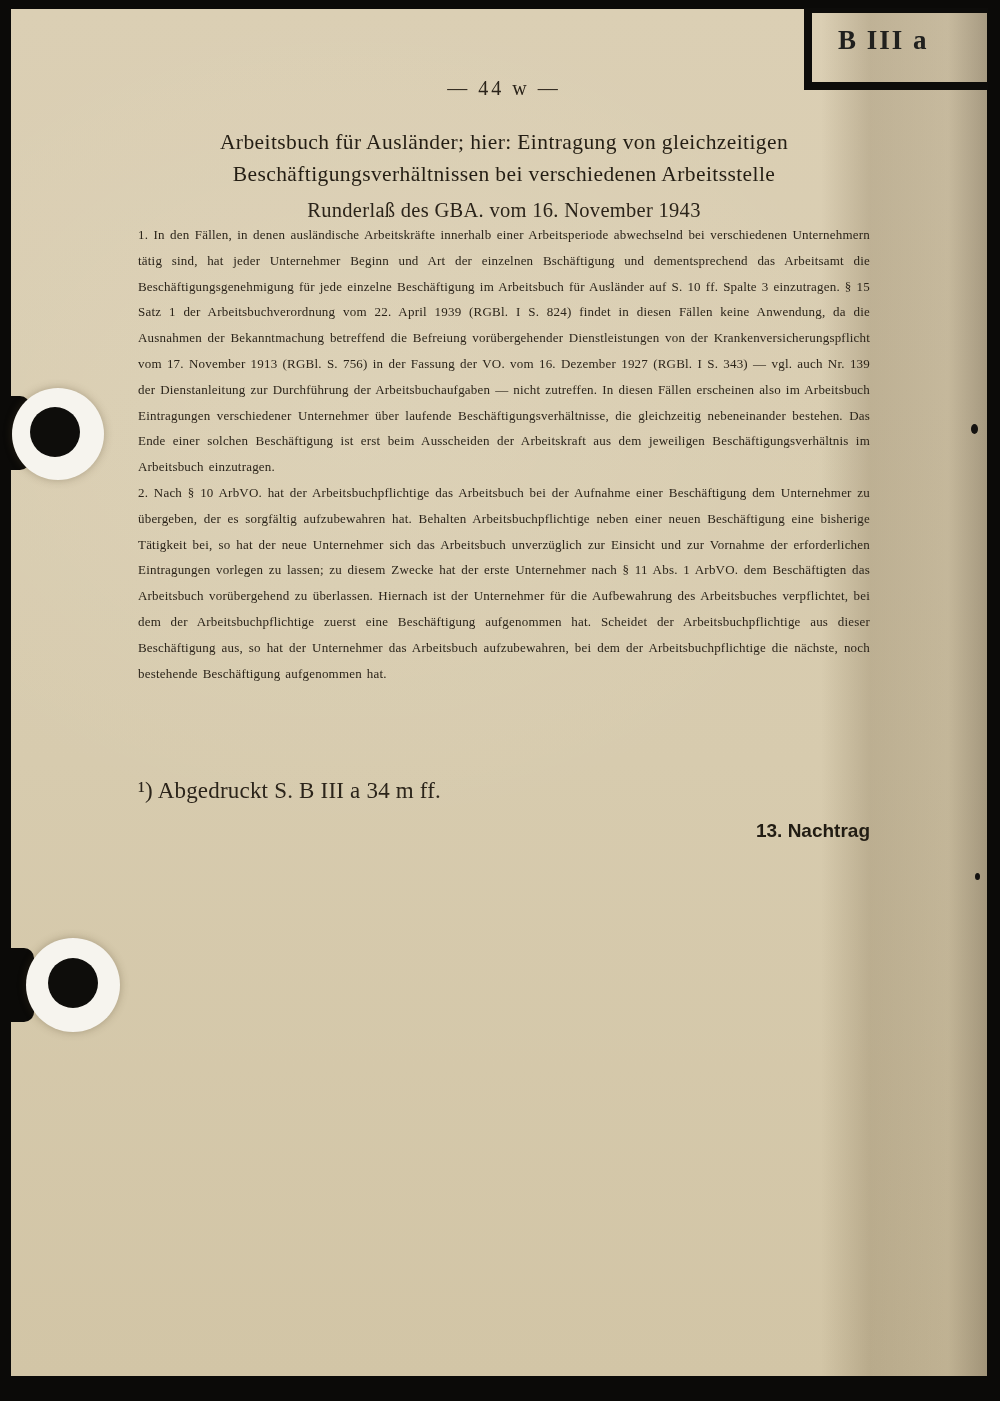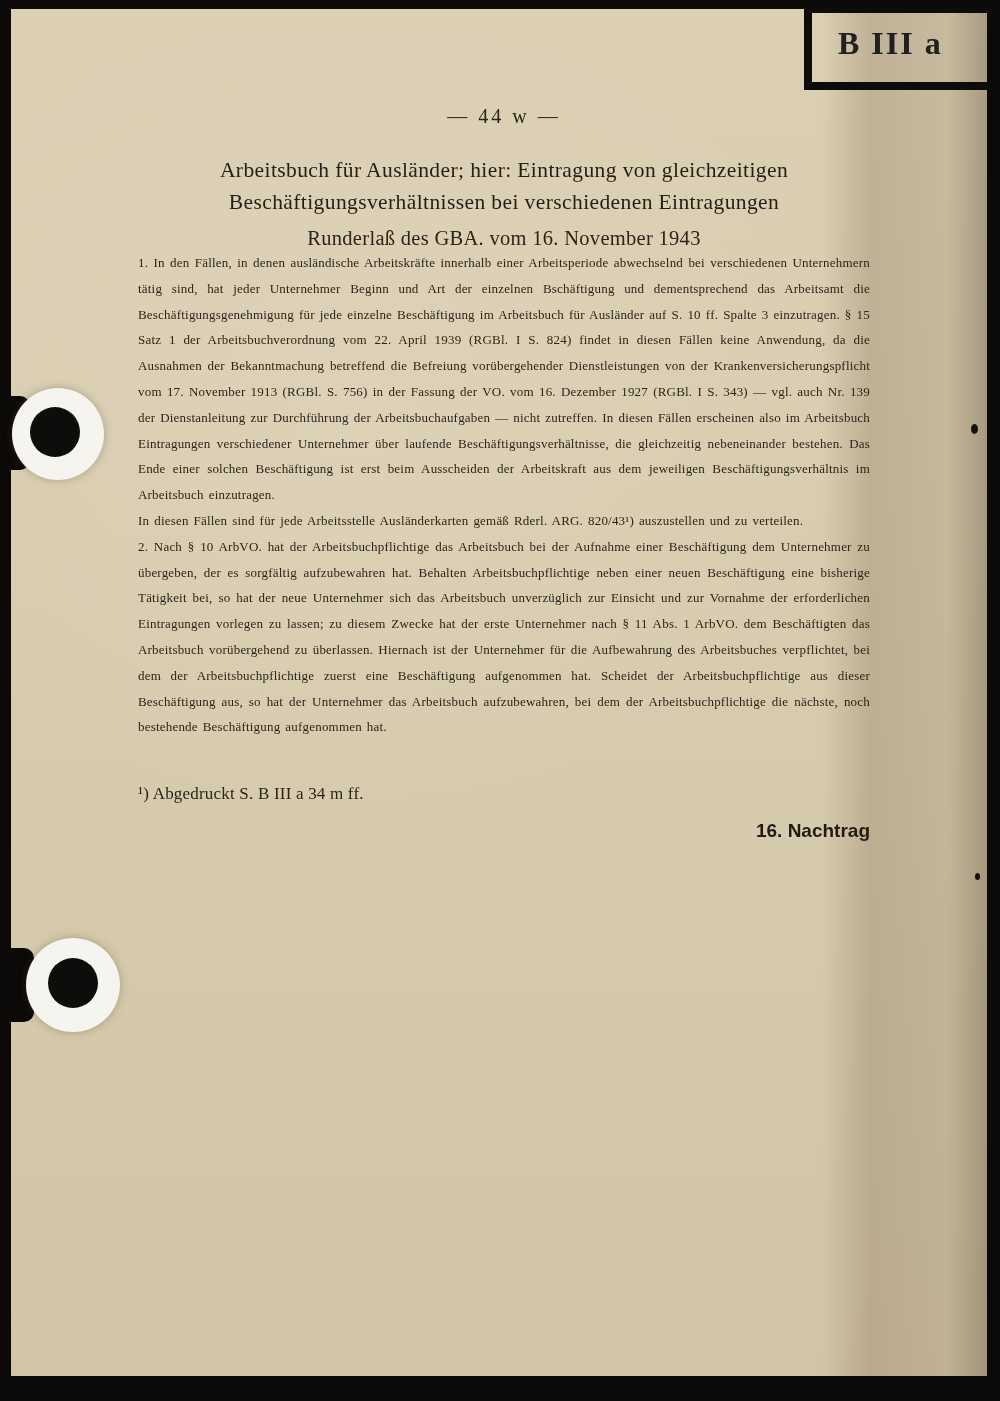--- a/index.html
+++ b/index.html
@@ -46,36 +46,36 @@
   .corner-box {
     position: absolute;
     left: 804px; top: 8px;
     width: 184px; height: 82px;
     border-left: 8px solid #0d0c0a;
     border-bottom: 8px solid #0d0c0a;
     border-top: 5px solid #0d0c0a;
   }
   .corner-label {
     font-weight: bold;
-    font-size: 32px;
+    font-size: 27px;
     letter-spacing: 2px;
     color: #20201e;
     margin: 12px 0 0 26px;
   }
 
   
   .content {
     position: absolute;
     left: 138px; top: 9px;
     width: 732px;
     color: #2b241a;
   }
   .page-number {
     text-align: center;
-    margin-top: 96px;
+    margin-top: 68px;
     font-size: 20px;
     letter-spacing: 3px;
   }
   .doc-title {
     text-align: center;
     font-weight: normal;
     font-size: 21.5px;
     line-height: 32px;
     margin-top: 26px;
     letter-spacing: 0.4px;
@@ -97,22 +97,22 @@
   }
   .para-1 { margin-top: 27px; }
   .para-2 { margin-top: 15px; }
   .para-3 { margin-top: 17px; }
   .reference-line {
     font-size: 19.5px;
     margin-top: 16px;
     letter-spacing: 0.3px;
   }
   .footnote {
-    font-size: 17px;
-    margin-top: 44px;
+    font-size: 23px;
+    margin-top: 92px;
     letter-spacing: 0.2px;
   }
   .nachtrag {
     text-align: right;
     font-family: "Liberation Sans", "DejaVu Sans", sans-serif;
     font-weight: bold;
     font-size: 19px;
     margin-top: 16px;
     color: #211c13;
   }
@@ -137,26 +137,25 @@
 
 <div class="corner-box">
   <div class="corner-label">B III a</div>
 </div>
 
 <div class="content">
   <div class="page-number">— 44 w —</div>
 
   <div class="doc-title">
     <div>Arbeitsbuch für Ausländer; hier: Eintragung von gleichzeitigen</div>
-    <div>Beschäftigungsverhältnissen bei verschiedenen Eintragungen</div>
+    <div>Beschäftigungsverhältnissen bei verschiedenen Arbeitsstelle</div>
   </div>
 
   <div class="doc-subtitle">Runderlaß des GBA. vom 16. November 1943</div>
 
   <p class="body-text para-1">1. In den Fällen, in denen ausländische Arbeitskräfte innerhalb einer Arbeitsperiode abwechselnd bei verschiedenen Unternehmern tätig sind, hat jeder Unternehmer Beginn und Art der einzelnen Bschäftigung und dementsprechend das Arbeitsamt die Beschäftigungsgenehmigung für jede einzelne Beschäftigung im Arbeitsbuch für Ausländer auf S. 10 ff. Spalte 3 einzutragen. § 15 Satz 1 der Arbeitsbuchverordnung vom 22. April 1939 (RGBl. I S. 824) findet in diesen Fällen keine Anwendung, da die Ausnahmen der Bekanntmachung betreffend die Befreiung vorübergehender Dienstleistungen von der Krankenversicherungspflicht vom 17. November 1913 (RGBl. S. 756) in der Fassung der VO. vom 16. Dezember 1927 (RGBl. I S. 343) — vgl. auch Nr. 139 der Dienstanleitung zur Durchführung der Arbeitsbuchaufgaben — nicht zutreffen. In diesen Fällen erscheinen also im Arbeitsbuch Eintragungen verschiedener Unternehmer über laufende Beschäftigungsverhältnisse, die gleichzeitig nebeneinander bestehen. Das Ende einer solchen Beschäftigung ist erst beim Ausscheiden der Arbeitskraft aus dem jeweiligen Beschäftigungsverhältnis im Arbeitsbuch einzutragen.</p>
-  <p class="body-text para-2">In diesen Fällen sind für jede Arbeitsstelle Ausländerkarten gemäß Rderl. ARG. 820/43¹) auszustellen und zu verteilen.</p>
   <p class="body-text para-3">2. Nach § 10 ArbVO. hat der Arbeitsbuchpflichtige das Arbeitsbuch bei der Aufnahme einer Beschäftigung dem Unternehmer zu übergeben, der es sorgfältig aufzubewahren hat. Behalten Arbeitsbuchpflichtige neben einer neuen Beschäftigung eine bisherige Tätigkeit bei, so hat der neue Unternehmer sich das Arbeitsbuch unverzüglich zur Einsicht und zur Vornahme der erforderlichen Eintragungen vorlegen zu lassen; zu diesem Zwecke hat der erste Unternehmer nach § 11 Abs. 1 ArbVO. dem Beschäftigten das Arbeitsbuch vorübergehend zu überlassen. Hiernach ist der Unternehmer für die Aufbewahrung des Arbeitsbuches verpflichtet, bei dem der Arbeitsbuchpflichtige zuerst eine Beschäftigung aufgenommen hat. Scheidet der Arbeitsbuchpflichtige aus dieser Beschäftigung aus, so hat der Unternehmer das Arbeitsbuch aufzubewahren, bei dem der Arbeitsbuchpflichtige die nächste, noch bestehende Beschäftigung aufgenommen hat.</p>
 
 
   <div class="footnote">¹) Abgedruckt S. B III a 34 m ff.</div>
 
-  <div class="nachtrag">16. Nachtrag</div>
+  <div class="nachtrag">13. Nachtrag</div>
 </div>
 
 </body></html>

